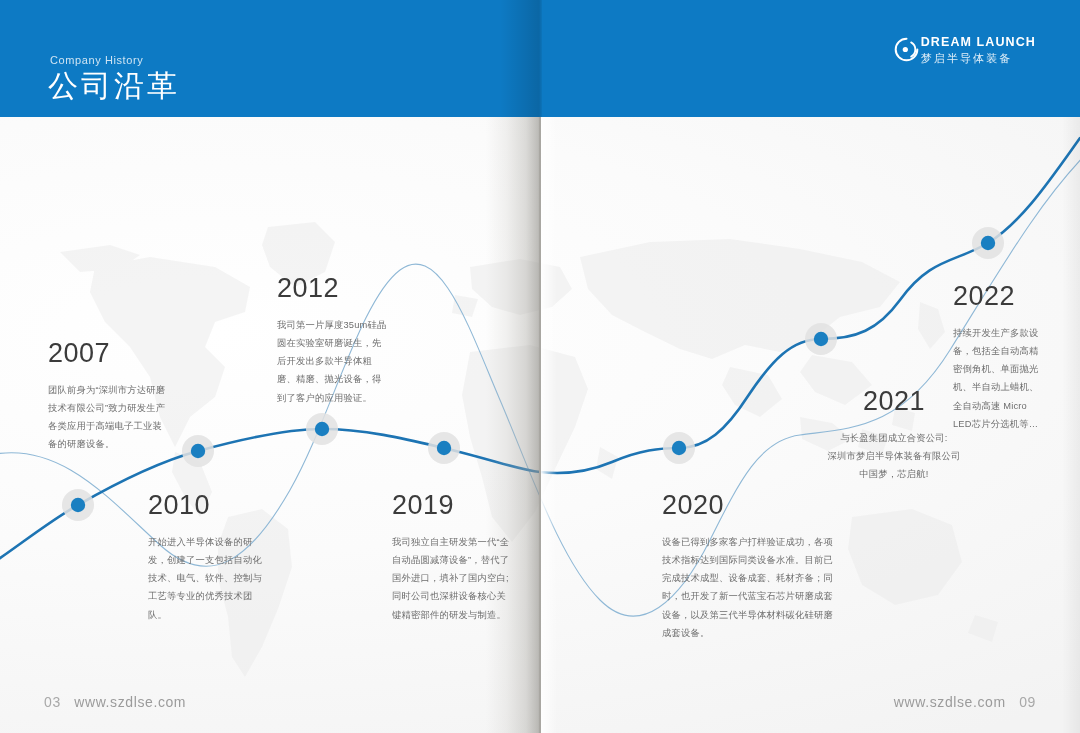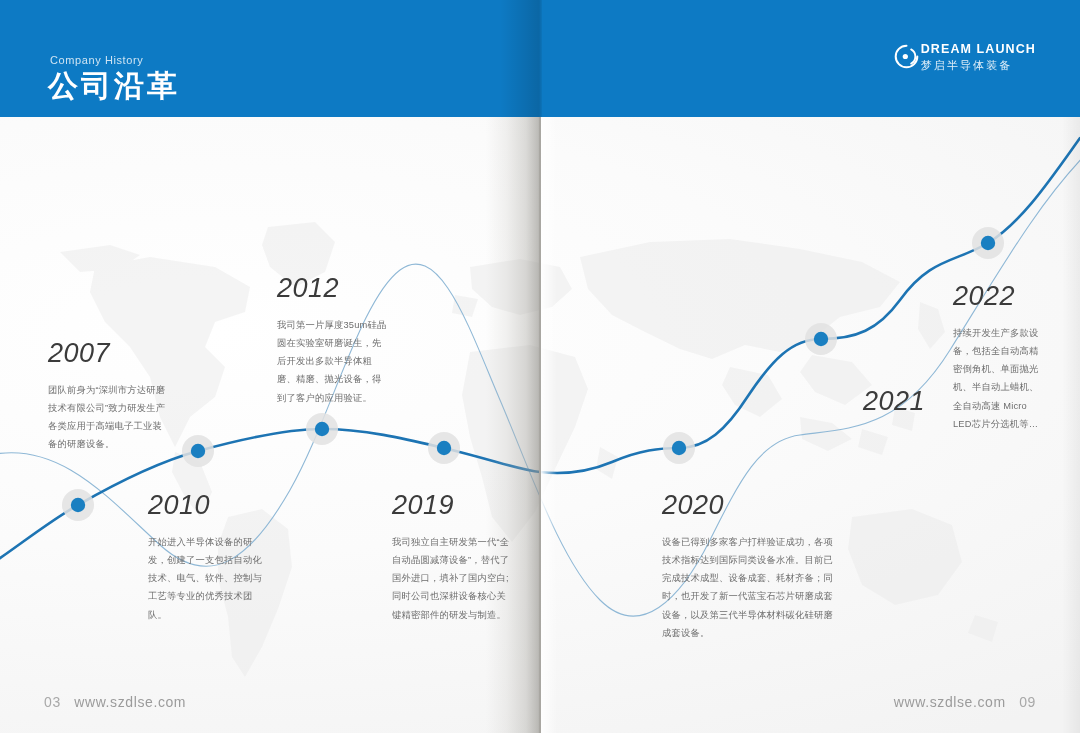--- a/index.html
+++ b/index.html
@@ -40,26 +40,26 @@
     position:absolute;left:500px;top:0;width:42px;height:117px;
     background:linear-gradient(to right, rgba(0,0,0,0) 0%, rgba(0,0,0,.10) 60%, rgba(0,0,0,.16) 93%, rgba(0,0,0,.05) 100%);
   }
   #header-eyebrow{
     position:absolute;left:50px;top:54px;
     font-size:11px;color:#cfe4f3;letter-spacing:.6px;
     font-weight:400;
   }
   #header-title{
     position:absolute;left:48px;top:66px;
-    font-size:30px;color:#ffffff;font-weight:bold;letter-spacing:3px;
+    font-size:30px;color:#ffffff;font-weight:normal;letter-spacing:3px;
   }
 
   
   #logo{
-    position:absolute;right:44px;top:43px;
+    position:absolute;right:44px;top:36px;
     display:flex;align-items:center;gap:1px;
   }
   #logo-mark{width:27px;height:27px;flex:0 0 auto;}
   #logo-text{display:flex;flex-direction:column;line-height:1;}
   #logo-en{
     font-size:12.5px;color:#ffffff;font-weight:bold;letter-spacing:1.1px;
   }
   #logo-cn{
     font-size:11px;color:#e3f0f9;letter-spacing:2.1px;margin-top:4px;
   }
@@ -90,21 +90,21 @@
   
   #timeline-svg{
     position:absolute;left:0;top:0;width:1080px;height:733px;
     pointer-events:none;
   }
 
   
   .milestone{position:absolute;}
   .m-year{
     font-size:27px;color:#3b3b3b;font-weight:500;letter-spacing:.5px;
-    line-height:1;margin-bottom:14px;font-style:italic;
+    line-height:1;margin-bottom:14px;
   }
   .m-desc{
     font-size:9.3px;color:#6e6e6e;line-height:1.95;
     letter-spacing:.2px;
   }
 
   
   .footer-txt{
     position:absolute;bottom:23px;
     font-size:14px;color:#9b9b9b;letter-spacing:.6px;
@@ -224,20 +224,23 @@
     <div class="m-desc">我司独立自主研发第一代“全自动晶圆减薄设备”，替代了国外进口，填补了国内空白;同时公司也深耕设备核心关键精密部件的研发与制造。</div>
   </div>
 
   <div class="milestone" style="left:662px;top:492px;width:176px;">
     <div class="m-year">2020</div>
     <div class="m-desc">设备已得到多家客户打样验证成功，各项技术指标达到国际同类设备水准。目前已完成技术成型、设备成套、耗材齐备；同时，也开发了新一代蓝宝石芯片研磨成套设备，以及第三代半导体材料碳化硅研磨成套设备。</div>
   </div>
 
   <div class="milestone" style="left:805px;top:388px;width:178px;text-align:center;">
     <div class="m-year">2021</div>
+    <div class="m-desc" style="white-space:pre-line;">与长盈集团成立合资公司:
+深圳市梦启半导体装备有限公司
+中国梦，芯启航!</div>
   </div>
 
   <div class="milestone" style="left:953px;top:283px;width:90px;">
     <div class="m-year">2022</div>
     <div class="m-desc">持续开发生产多款设备，包括全自动高精密倒角机、单面抛光机、半自动上蜡机、全自动高速 Micro LED芯片分选机等…</div>
   </div>
 
   <div id="header">
     <div id="header-left-shade"></div>
     <div id="header-eyebrow">Company History</div>

